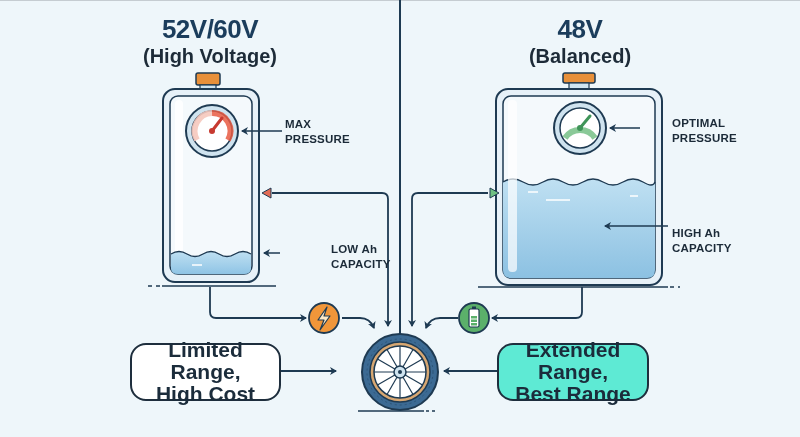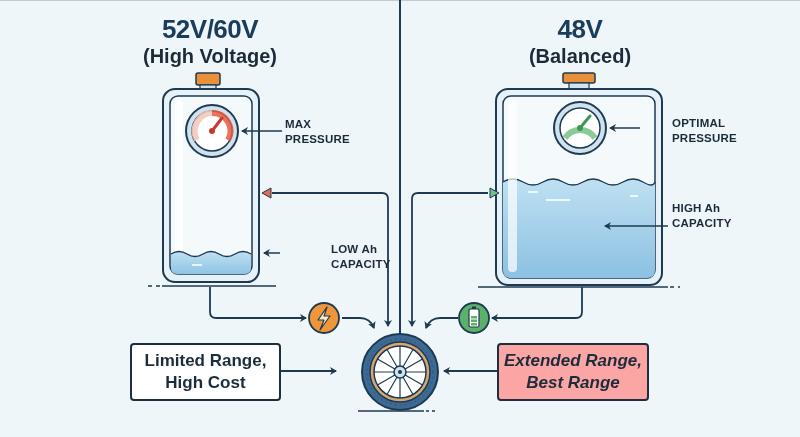--- a/index.html
+++ b/index.html
@@ -2,23 +2,23 @@
 <html><head>
 <meta charset="utf-8">
 <style>
   html,body{margin:0;padding:0;}
   body{width:800px;height:437px;overflow:hidden;background:#eef6fa;font-family:"Liberation Sans",sans-serif;position:relative;}
   .topline{position:absolute;left:0;top:0;width:800px;height:1px;background:#c5ccd1;}
   svg{position:absolute;left:0;top:0;}
   .title{position:absolute;text-align:center;color:#1b3d5c;font-weight:bold;font-size:26px;letter-spacing:-0.5px;line-height:1;}
   .subtitle{position:absolute;text-align:center;color:#1d2b38;font-size:20px;line-height:1;font-weight:bold;}
   .lbl{position:absolute;color:#1b2a38;font-weight:bold;font-size:11.5px;line-height:15px;letter-spacing:0.2px;}
-  .box{position:absolute;border:2px solid #1e2e3d;border-radius:4px;display:flex;align-items:center;justify-content:center;text-align:center;color:#1b2c3b;font-weight:bold;font-size:17px;line-height:22px;box-sizing:border-box;}
+  .box{position:absolute;border:2px solid #1e2e3d;border-radius:16px;display:flex;align-items:center;justify-content:center;text-align:center;color:#1b2c3b;font-weight:bold;font-size:21px;line-height:22px;box-sizing:border-box;}
   .box.left{background:#ffffff;}
-  .box.right{background:#fca5a5;font-style:italic;}
+  .box.right{background:#5eead4;}
   .box span{display:block;}
 </style>
 </head>
 <body>
 
 <div class="topline"></div>
 
 <svg width="800" height="437" viewBox="0 0 800 437">
   <defs>
     <linearGradient id="waterL" x1="0" y1="0" x2="0" y2="1">
@@ -151,21 +151,21 @@
   <span>PRESSURE</span>
 </div>
 <div class="lbl" style="left:285px;top:242px;margin-left:46px;">
   <span>LOW Ah</span><br>
   <span>CAPACITY</span>
 </div>
 <div class="lbl" style="left:672px;top:116px;">
   <span>OPTIMAL</span><br>
   <span>PRESSURE</span>
 </div>
-<div class="lbl" style="left:672px;top:201px;">
+<div class="lbl" style="left:672px;top:226px;">
   <span>HIGH Ah</span><br>
   <span>CAPACITY</span>
 </div>
 
 <div class="box left" style="left:130px;top:343px;width:151px;height:58px;">
   <div>
     <span>Limited Range,</span>
     <span>High Cost</span>
   </div>
 </div>

